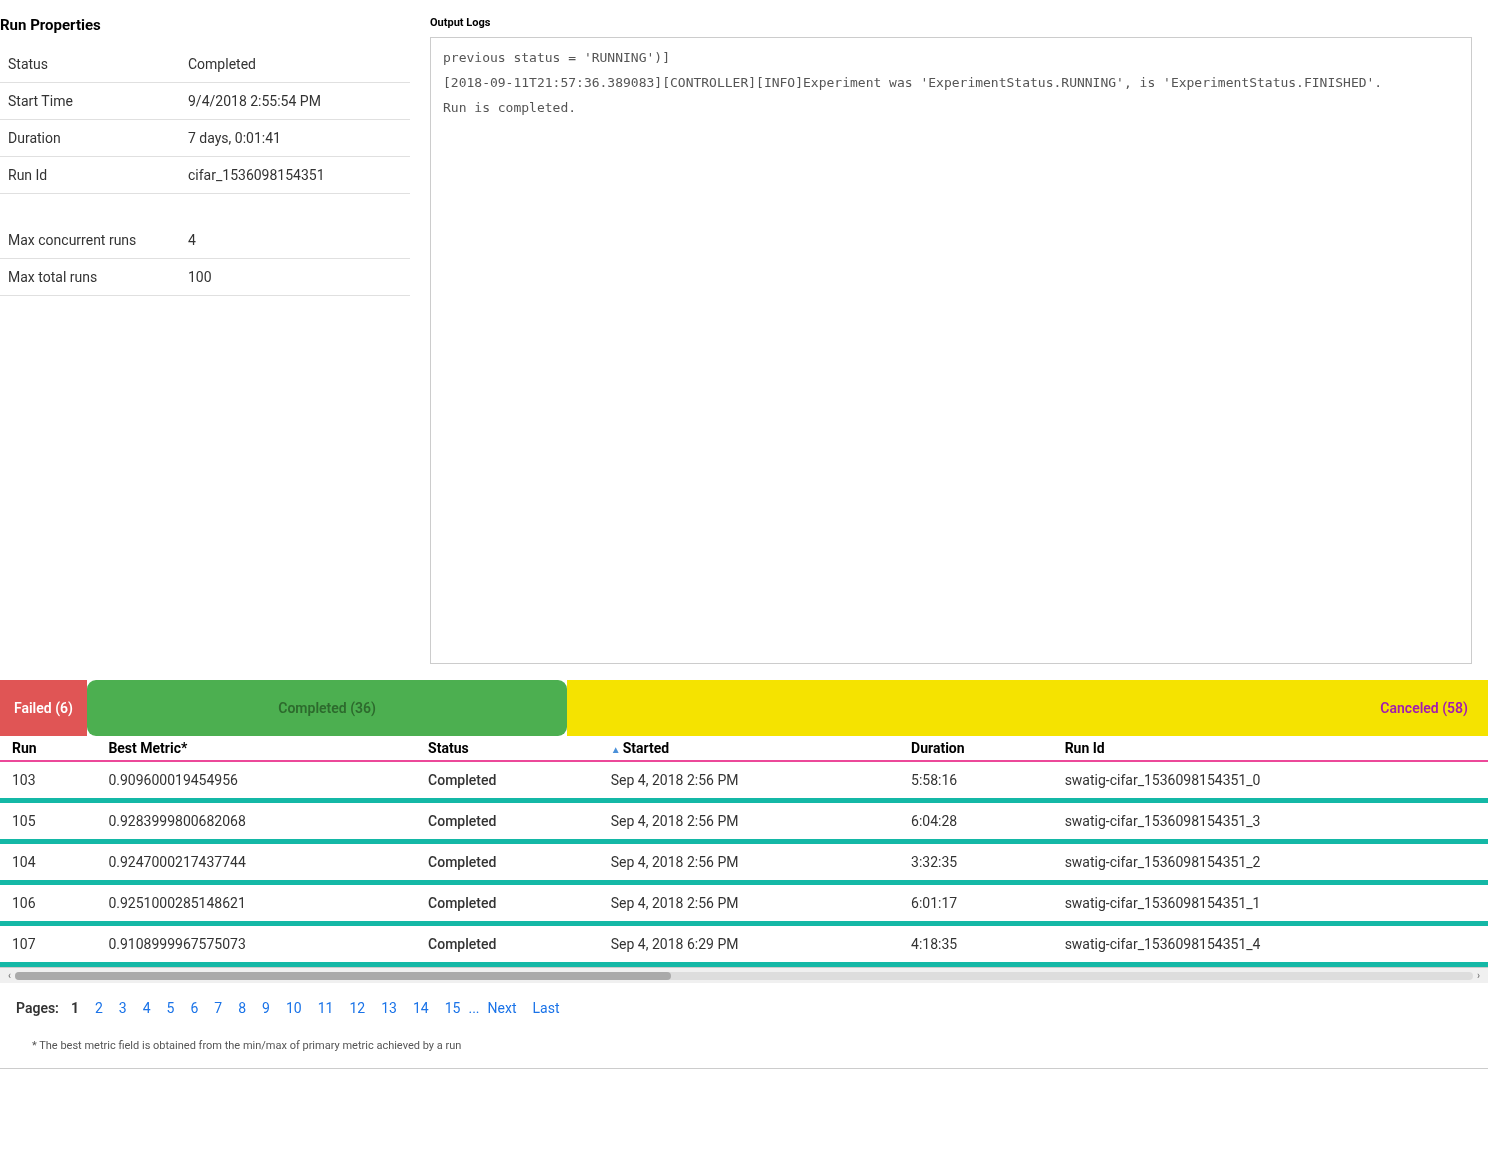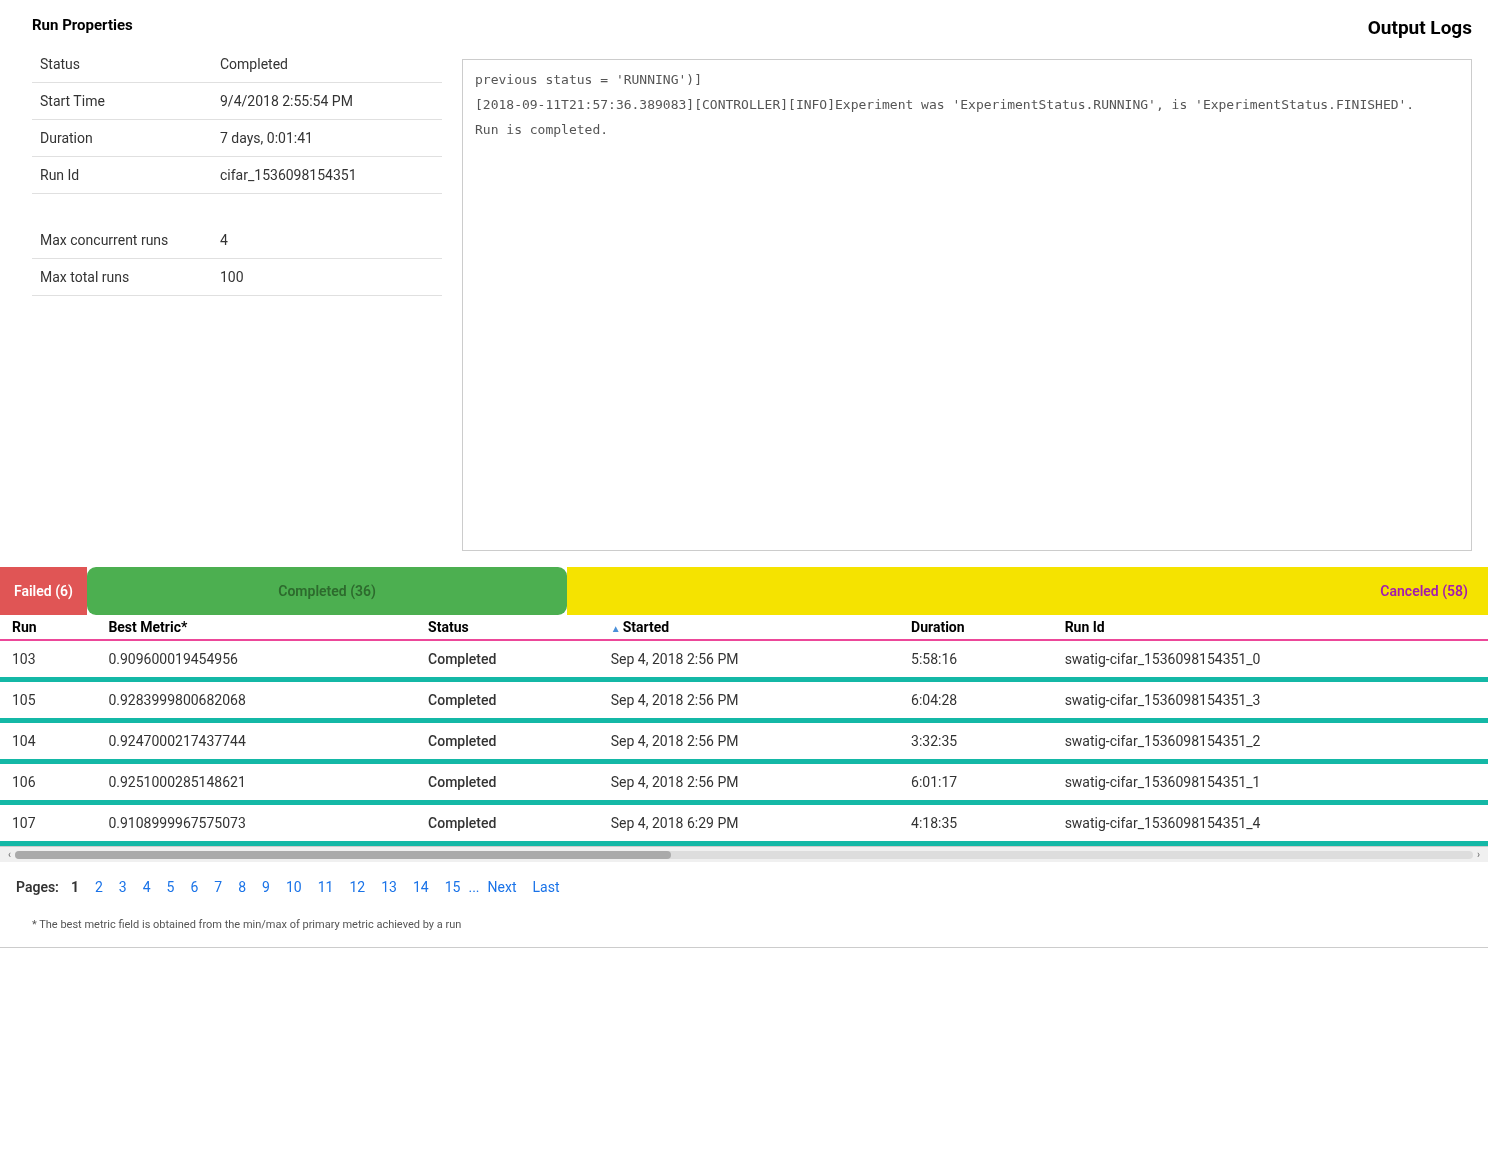--- a/index.html
+++ b/index.html
@@ -6,21 +6,21 @@
     body {
       font-family: -apple-system, BlinkMacSystemFont, "Segoe UI", Roboto, Arial, sans-serif;
       font-size: 14px;
       background: #fff;
       color: #333;
     }
 
     .top-section {
       display: flex;
       gap: 0;
-      padding: 16px 16px 0 32px;
+      padding: 16px 16px 0 0;
     }
 
     .run-properties {
       width: 410px;
       flex-shrink: 0;
     }
 
     .run-properties h3 {
       font-size: 15px;
       font-weight: 700;
@@ -54,49 +54,48 @@
       border-bottom: none;
       background: transparent;
     }
 
     .output-logs {
       flex: 1;
       margin-left: 20px;
     }
 
     .output-logs h3 {
-      font-size: 19px;
+      font-size: 11px;
       font-weight: 700;
-      margin-bottom: 20px;
+      margin-bottom: 8px;
       color: #000;
-      text-align: right;
     }
 
     .log-box {
       border: 1px solid #ccc;
-      height: 492px;
+      height: 627px;
       overflow-y: auto;
       padding: 10px 12px;
       font-family: monospace;
       font-size: 13px;
       color: #555;
       line-height: 1.6;
       background: #fff;
       position: relative;
     }
 
     .log-box p {
       margin-bottom: 4px;
     }
 
     
     .status-bar {
       display: flex;
       margin: 16px 0 0 0;
-      height: 48px;
+      height: 56px;
       align-items: center;
     }
 
     .status-failed {
       background: #e05555;
       color: #fff;
       font-weight: 600;
       padding: 0 14px;
       height: 100%;
       display: flex;

